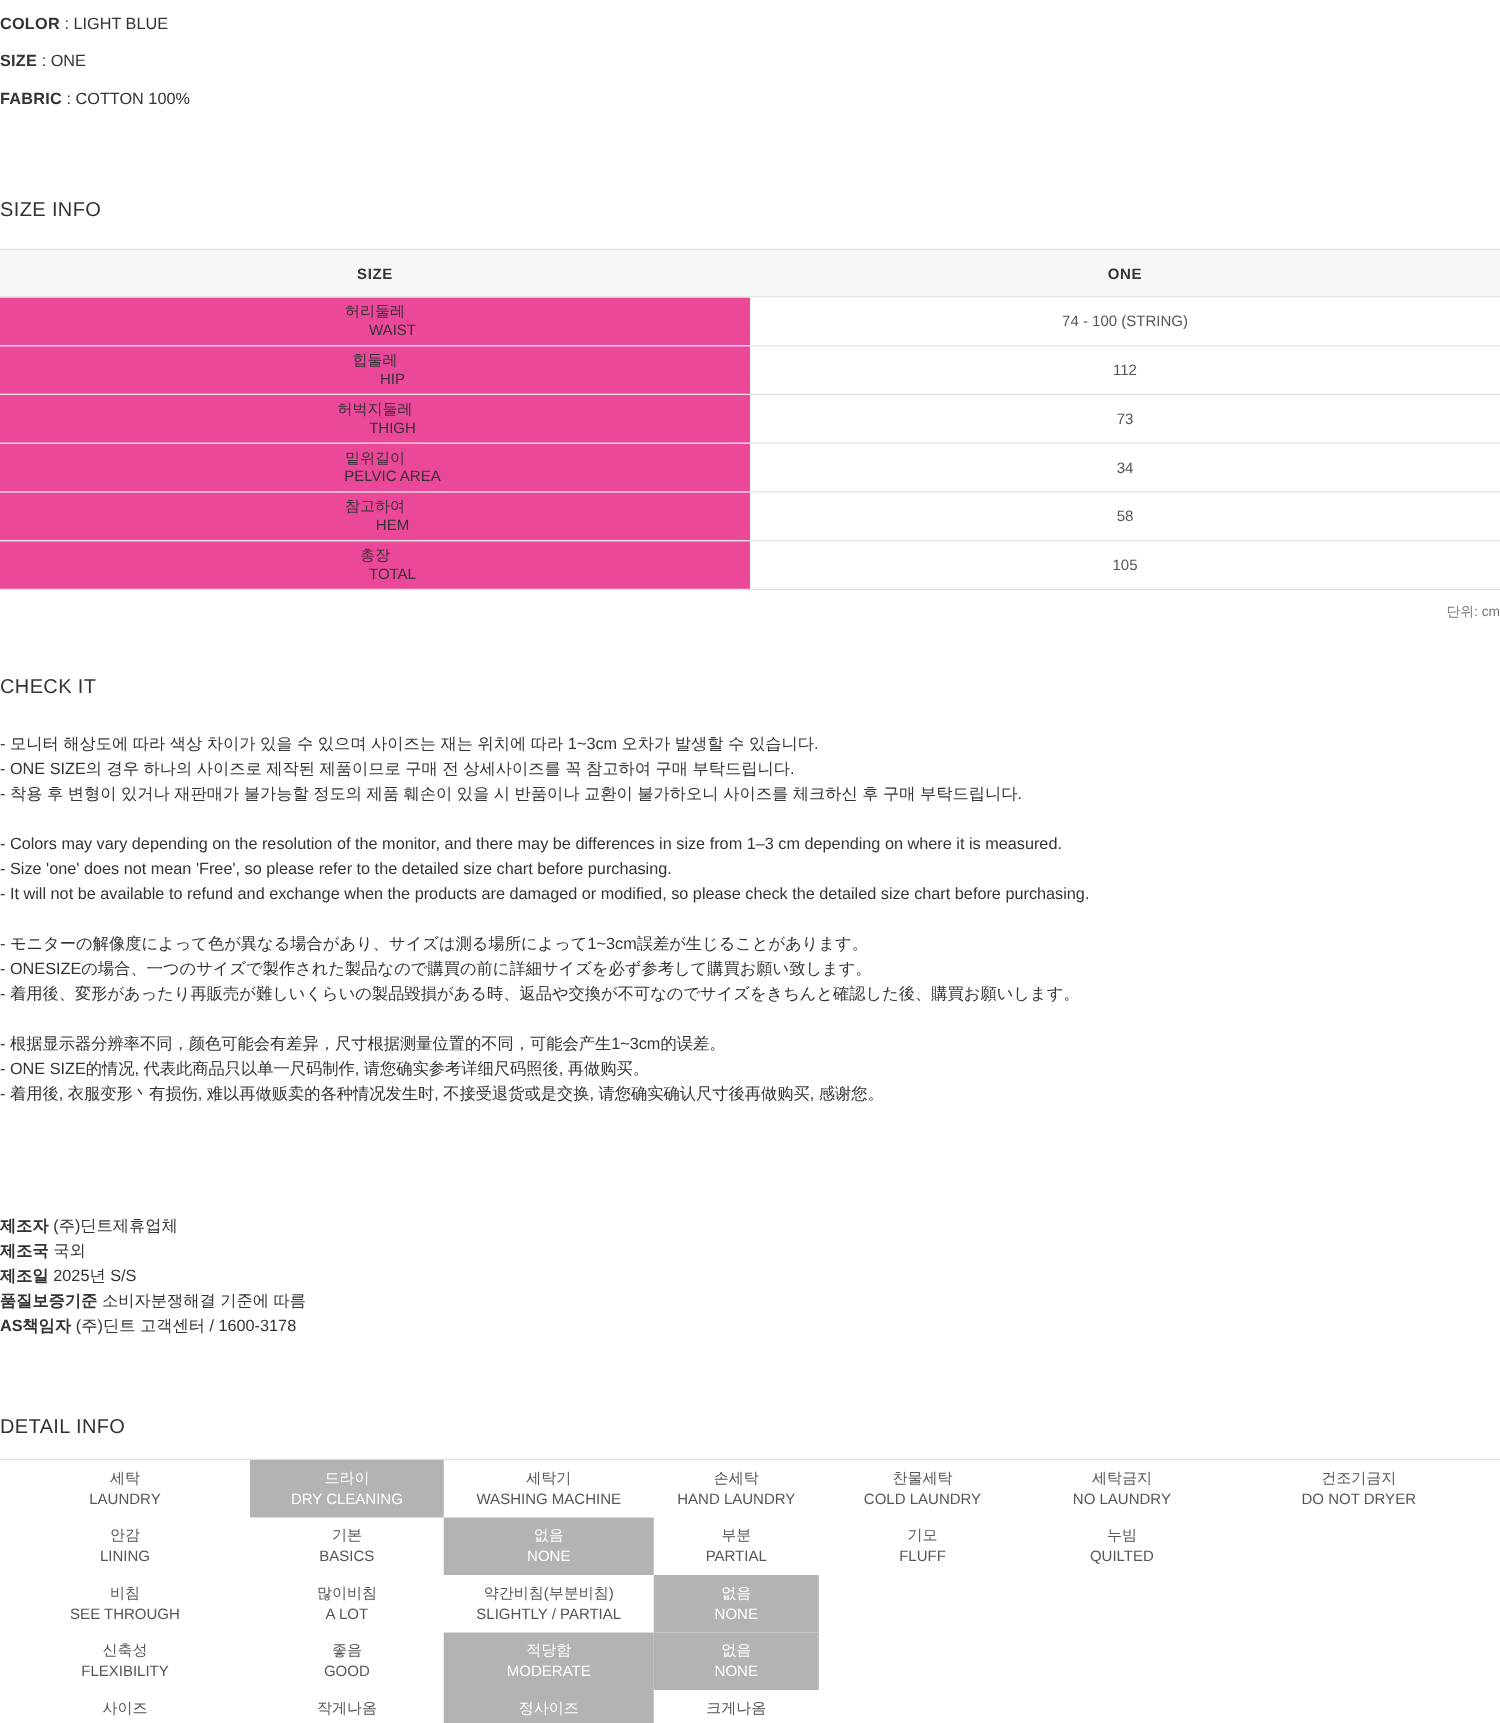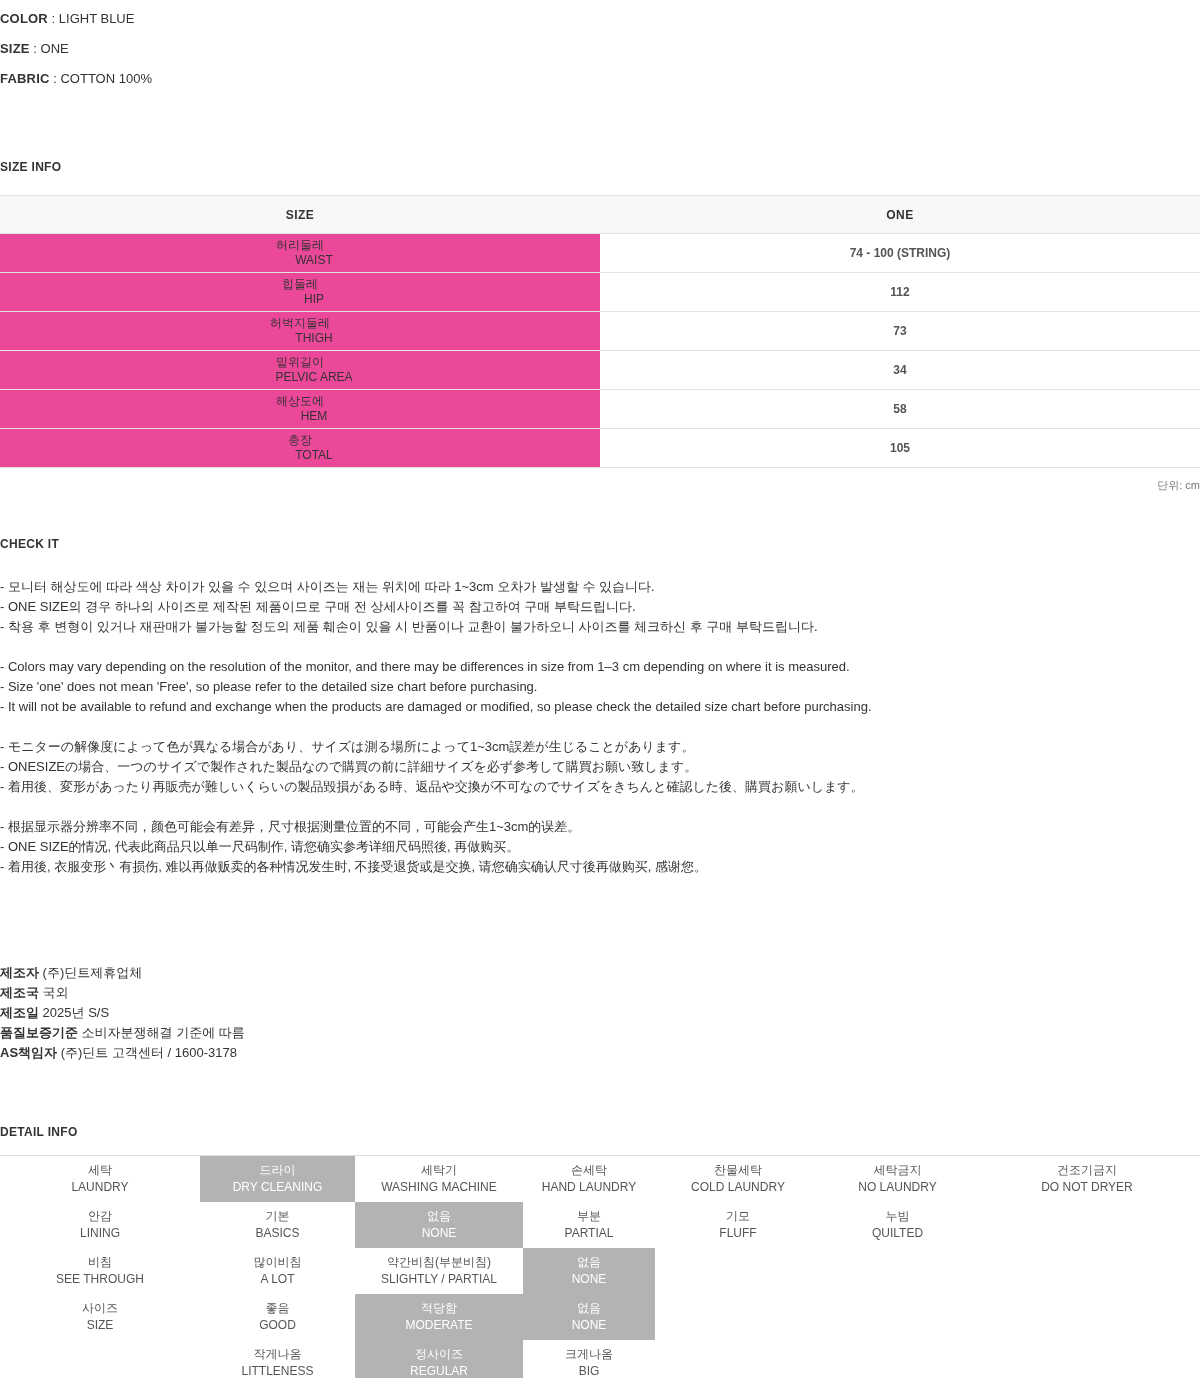--- a/index.html
+++ b/index.html
@@ -34,41 +34,41 @@
   .spec-line .k {
     font-weight: bold;
     letter-spacing: 0.2px;
   }
   .spec-line .v {
     font-weight: normal;
   }
 
   
   .section-title {
-    font-size: 12px;
-    font-weight: bold;
+    font-size: 16px;
+    font-weight: normal;
     color: #333;
     letter-spacing: 0.3px;
   }
 
   
   table.size-table {
     border-collapse: collapse;
     width: 1200px;
     table-layout: fixed;
   }
   table.size-table th,
   table.size-table td {
     border: 1px solid #e3e3e3;
     border-left: none;
     border-right: none;
     text-align: center;
     font-size: 12px;
     color: #444;
-    font-weight: bold;
+    font-weight: normal;
     padding: 0;
   }
   table.size-table thead th {
     background: #f7f7f7;
     height: 37px;
     font-weight: bold;
     font-size: 12px;
     color: #333;
     letter-spacing: 0.5px;
   }
@@ -219,21 +219,21 @@
       </tr>
       <tr>
         <td class="label">
           <span class="kr">밑위길이</span>
           <span class="en">PELVIC AREA</span>
         </td>
         <td class="value">34</td>
       </tr>
       <tr>
         <td class="label">
-          <span class="kr">해상도에</span>
+          <span class="kr">참고하여</span>
           <span class="en">HEM</span>
         </td>
         <td class="value">58</td>
       </tr>
       <tr>
         <td class="label">
           <span class="kr">총장</span>
           <span class="en">TOTAL</span>
         </td>
         <td class="value">105</td>
@@ -296,20 +296,24 @@
         </div>
         <div class="cell">
           <span class="kr">안감</span>
           <span class="en">LINING</span>
         </div>
         <div class="cell">
           <span class="kr">비침</span>
           <span class="en">SEE THROUGH</span>
         </div>
         <div class="cell">
+          <span class="kr">신축성</span>
+          <span class="en">FLEXIBILITY</span>
+        </div>
+        <div class="cell">
           <span class="kr">사이즈</span>
           <span class="en">SIZE</span>
         </div>
 
       </div>
 
       <div class="detail-col" style="width:155px">
         <div class="cell hl">
           <span class="kr">드라이</span>
           <span class="en">DRY CLEANING</span>

